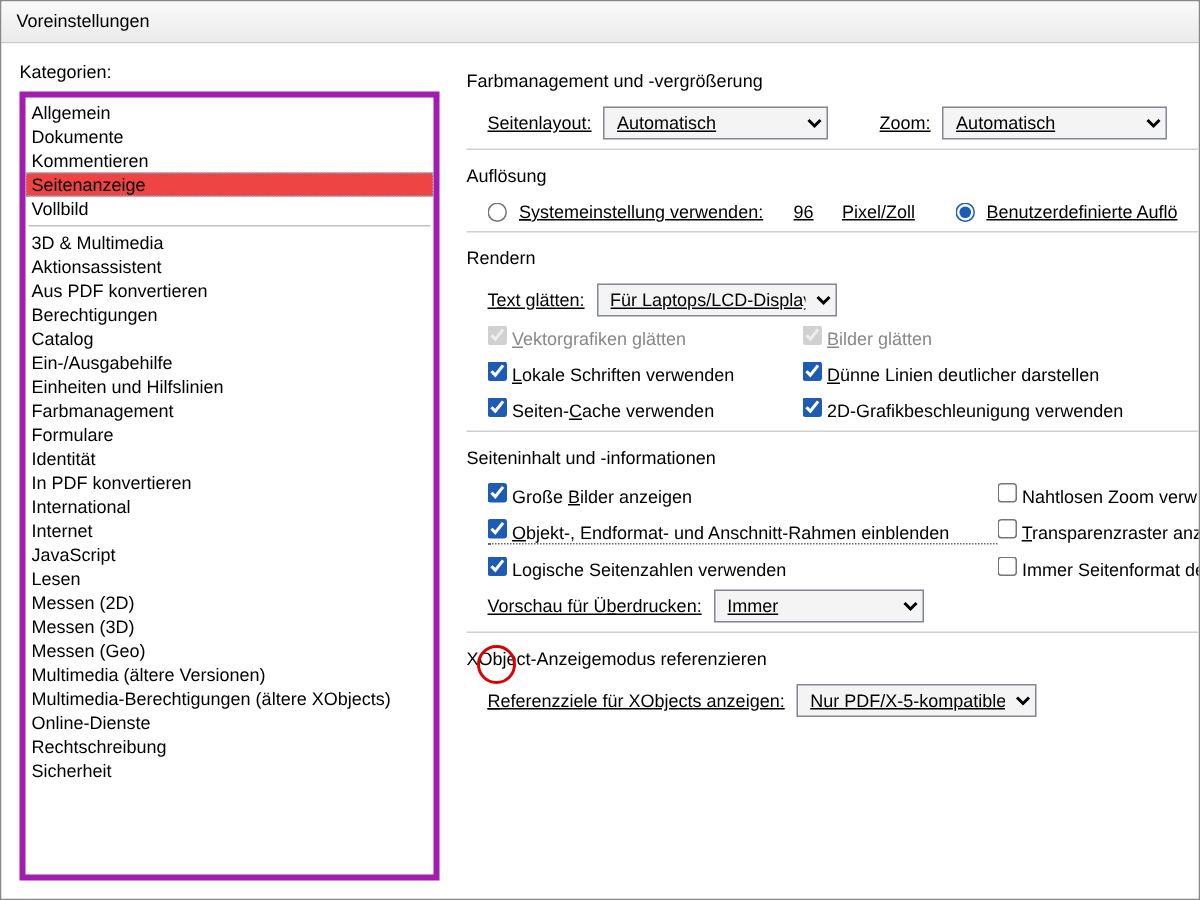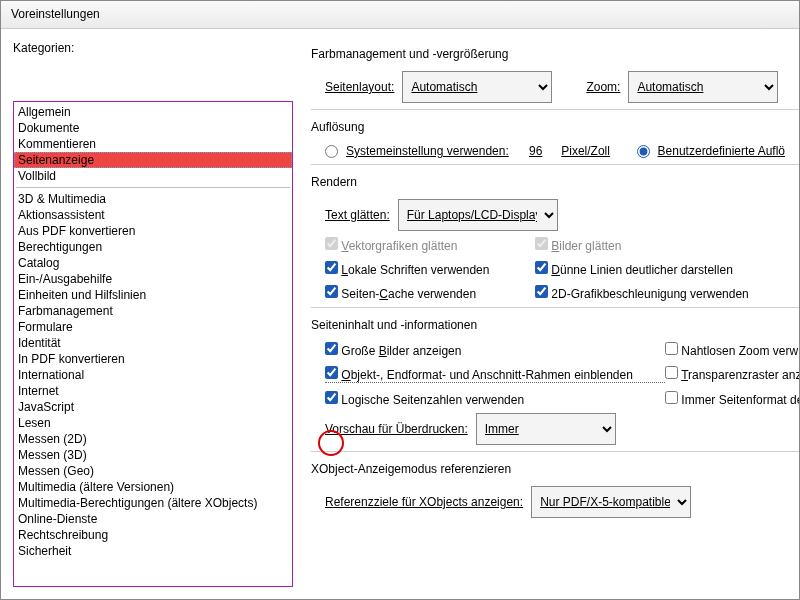--- a/index.html
+++ b/index.html
@@ -1,30 +1,30 @@
 <!DOCTYPE html>
 <html><head>
 <meta charset="utf-8">
 <style>
 * { box-sizing: border-box; margin: 0; padding: 0; }
 body { font-family: "Segoe UI", Tahoma, sans-serif; font-size: 12px; color: #000; background: #888; width: 800px; height: 600px; overflow: hidden; position: relative; }
 .window { position: absolute; top: 0; left: 0; right: 0; bottom: 0; background: #fff; border: 1px solid #888; }
 .titlebar { height: 28px; background: linear-gradient(#fafafa,#eaeaea); border-bottom: 1px solid #ccc; padding: 6px 10px; font-size: 12px; }
 .body { display: flex; position: absolute; top: 28px; left: 0; right: 0; bottom: 0; background: #fff; padding: 12px 0 12px 12px; }
-.left { width: 280px; display: flex; flex-direction: column; gap: 40px; }
+.left { width: 280px; display: flex; flex-direction: column; }
 .catlabel { font-size: 12px; margin-bottom: 6px; }
-.listbox { border: 1px solid #a21caf; height: 540px; overflow-y: auto; background: #fff; padding: 2px 0; }
+.listbox { border: 4px solid #a21caf; height: 540px; overflow-y: auto; background: #fff; padding: 2px 0; }
 .listbox div { padding: 1px 4px; cursor: default; white-space: nowrap; }
 .listbox div.sel { background: #ef4444; border: 1px dotted #7da2ce; padding: 0 3px; }
 .listbox .sep { border-top: 1px solid #c0c0c0; margin: 3px 2px; padding: 0; height: 0; }
 .right { flex: 1; padding-left: 18px; overflow: hidden; }
 .group-title { font-size: 12px; margin: 6px 0 10px 0; }
 .row { display: flex; align-items: center; gap: 8px; margin: 6px 14px; text-decoration: underline; }
 .grid2 { display: grid; grid-template-columns: 210px 1fr; row-gap: 8px; margin: 6px 14px; }
-select { font-size: 12px; border: 1px solid #828790; background: #f4f4f4; height: 32px; padding: 0 4px; }
+select { font-size: 12px; border: 1px solid #828790; background: #f4f4f4; height: 22px; padding: 0 4px; }
 input[type=checkbox] { width: 13px; height: 13px; accent-color: #1e5bb5; }
 input[type=radio] { width: 13px; height: 13px; accent-color: #1e5bb5; }
 label { white-space: nowrap; }
 label.dis { color: #888; }
 .u { text-decoration: underline; }
 .sep-h { border-top: 1px solid #d0d0d0; margin: 4px 0 10px 0; }
 .circle { position: absolute; width: 26px; height: 26px; border: 2px solid #d00; border-radius: 50%; left: 318px; top: 430px; pointer-events:none; }
 </style>
 </head>
 <body>

